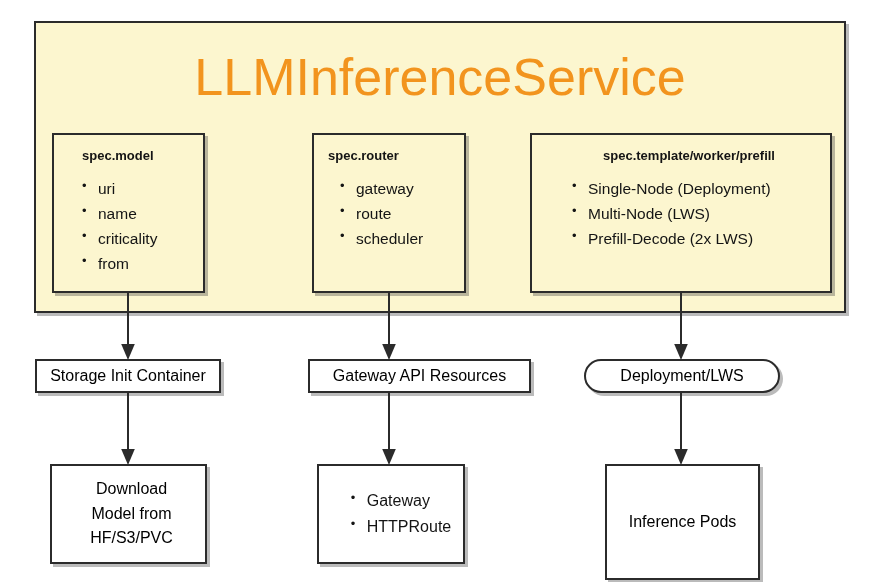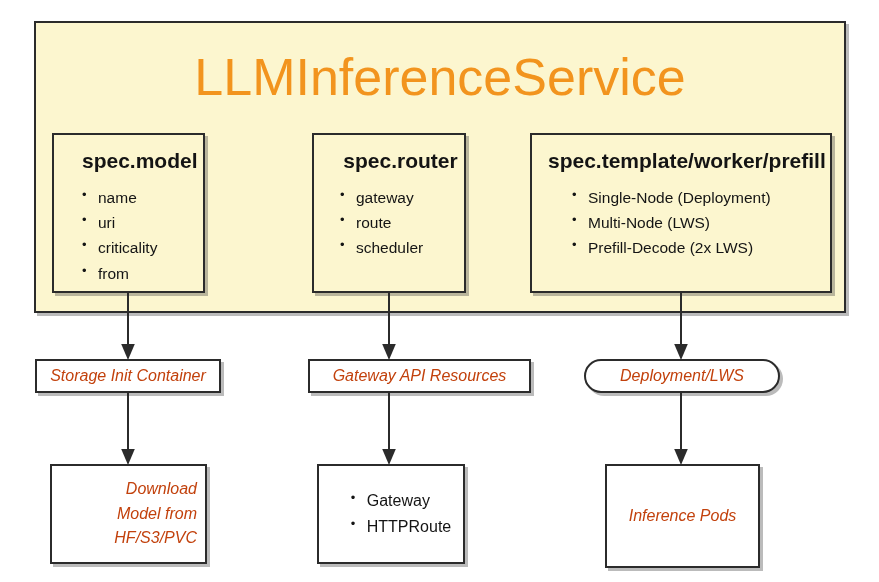--- a/index.html
+++ b/index.html
@@ -53,21 +53,21 @@
   
   .spec-box {
     position: absolute;
     background: #fcf6cf;
     border: 2px solid #2b2b2b;
     box-sizing: border-box;
     box-shadow: 3px 3px 0 rgba(60,60,60,0.35);
   }
 
   .spec-box-title {
-    font-size: 21px;
+    font-size: 13px;
     font-weight: bold;
     color: #141414;
     text-align: center;
     margin-top: 13px;
     line-height: 1.2;
   }
 
   .spec-list {
     list-style: none;
     margin: 0;
@@ -92,55 +92,54 @@
 
   #spec-model-box   { left: 52px;  top: 133px; width: 153px; height: 160px; }
   #spec-router-box  { left: 312px; top: 133px; width: 154px; height: 160px; }
   #spec-template-box{ left: 530px; top: 133px; width: 302px; height: 160px; }
 
   #spec-model-box   .spec-list { margin-left: 26px; }
   #spec-router-box  .spec-list { margin-left: 24px; }
   #spec-template-box .spec-list { margin-left: 38px; }
 
   #spec-model-box   .spec-box-title { text-align: left; margin-left: 28px; }
-  #spec-router-box  .spec-box-title { text-align: center; margin-left: 23px; }
-  #spec-template-box .spec-box-title { text-align: left; margin-left: 16px; }
+  #spec-router-box  .spec-box-title { text-align: left; margin-left: 14px; }
+  #spec-template-box .spec-box-title { text-align: center; margin-left: 16px; }
 
   
   .plain-box {
     position: absolute;
     background: #ffffff;
     border: 2px solid #2b2b2b;
     box-sizing: border-box;
     box-shadow: 3px 3px 0 rgba(60,60,60,0.35);
     display: flex;
     align-items: center;
     justify-content: center;
   }
   .plain-box .box-label {
     font-size: 16px;
     line-height: 1.35;
-    color: #c2410c;
+    color: #000000;
     text-align: center;
     padding: 0 8px;
-    font-style: italic;
   }
 
   
   #storage-init-box  { left: 35px;  top: 359px; width: 186px; height: 34px; }
   #gateway-api-box   { left: 308px; top: 359px; width: 223px; height: 34px; }
   #deployment-lws-box{ left: 584px; top: 359px; width: 196px; height: 34px; border-radius: 17px; }
 
   
   #download-model-box { left: 50px;  top: 464px; width: 157px; height: 100px; }
   #gateway-res-box    { left: 317px; top: 464px; width: 148px; height: 100px; }
-  #inference-pods-box { left: 605px; top: 464px; width: 155px; height: 104px; }
+  #inference-pods-box { left: 605px; top: 464px; width: 155px; height: 116px; }
 
   #download-model-box .box-label {
-    text-align: right;
+    text-align: center;
     padding-left: 14px;
     width: 100%;
     box-sizing: border-box;
     line-height: 1.55;
   }
   #inference-pods-box .box-label { line-height: 1.55; }
 
   .bullet-list {
     list-style: none;
     margin: 0;
@@ -177,22 +176,22 @@
 
 <div id="canvas">
 
   <div class="outer-container">
     <div class="outer-title">LLMInferenceService</div>
   </div>
 
   <div class="spec-box" id="spec-model-box">
     <div class="spec-box-title">spec.model</div>
     <ul class="spec-list">
+      <li>uri</li>
       <li>name</li>
-      <li>uri</li>
       <li>criticality</li>
       <li>from</li>
     </ul>
   </div>
 
   <div class="spec-box" id="spec-router-box">
     <div class="spec-box-title">spec.router</div>
     <ul class="spec-list">
       <li>gateway</li>
       <li>route</li>

